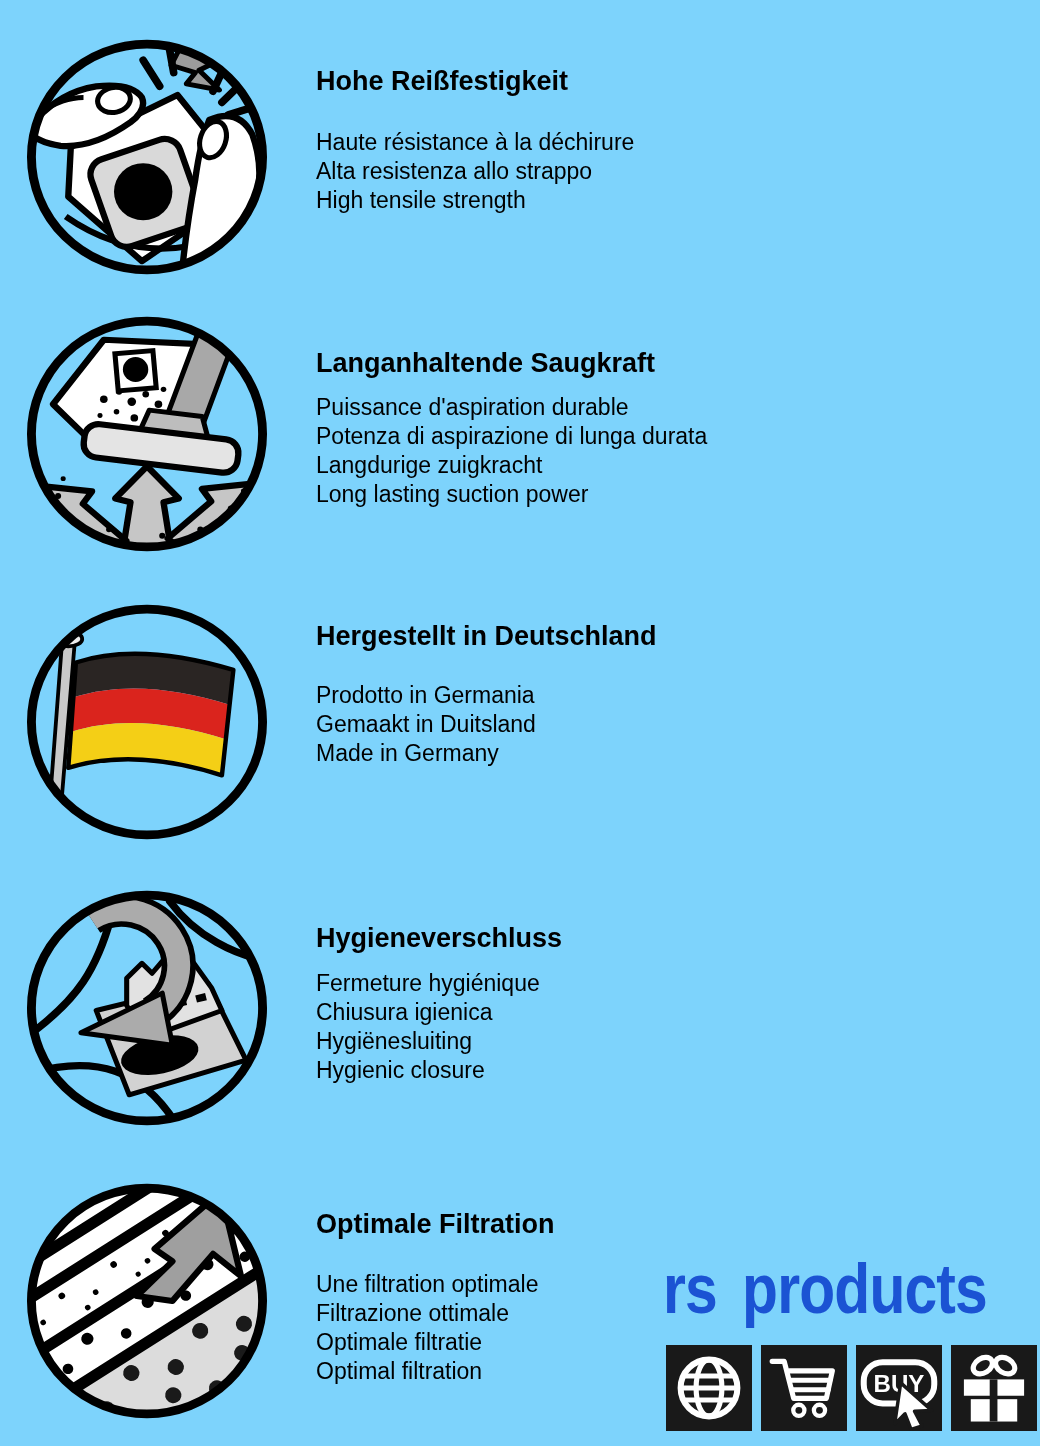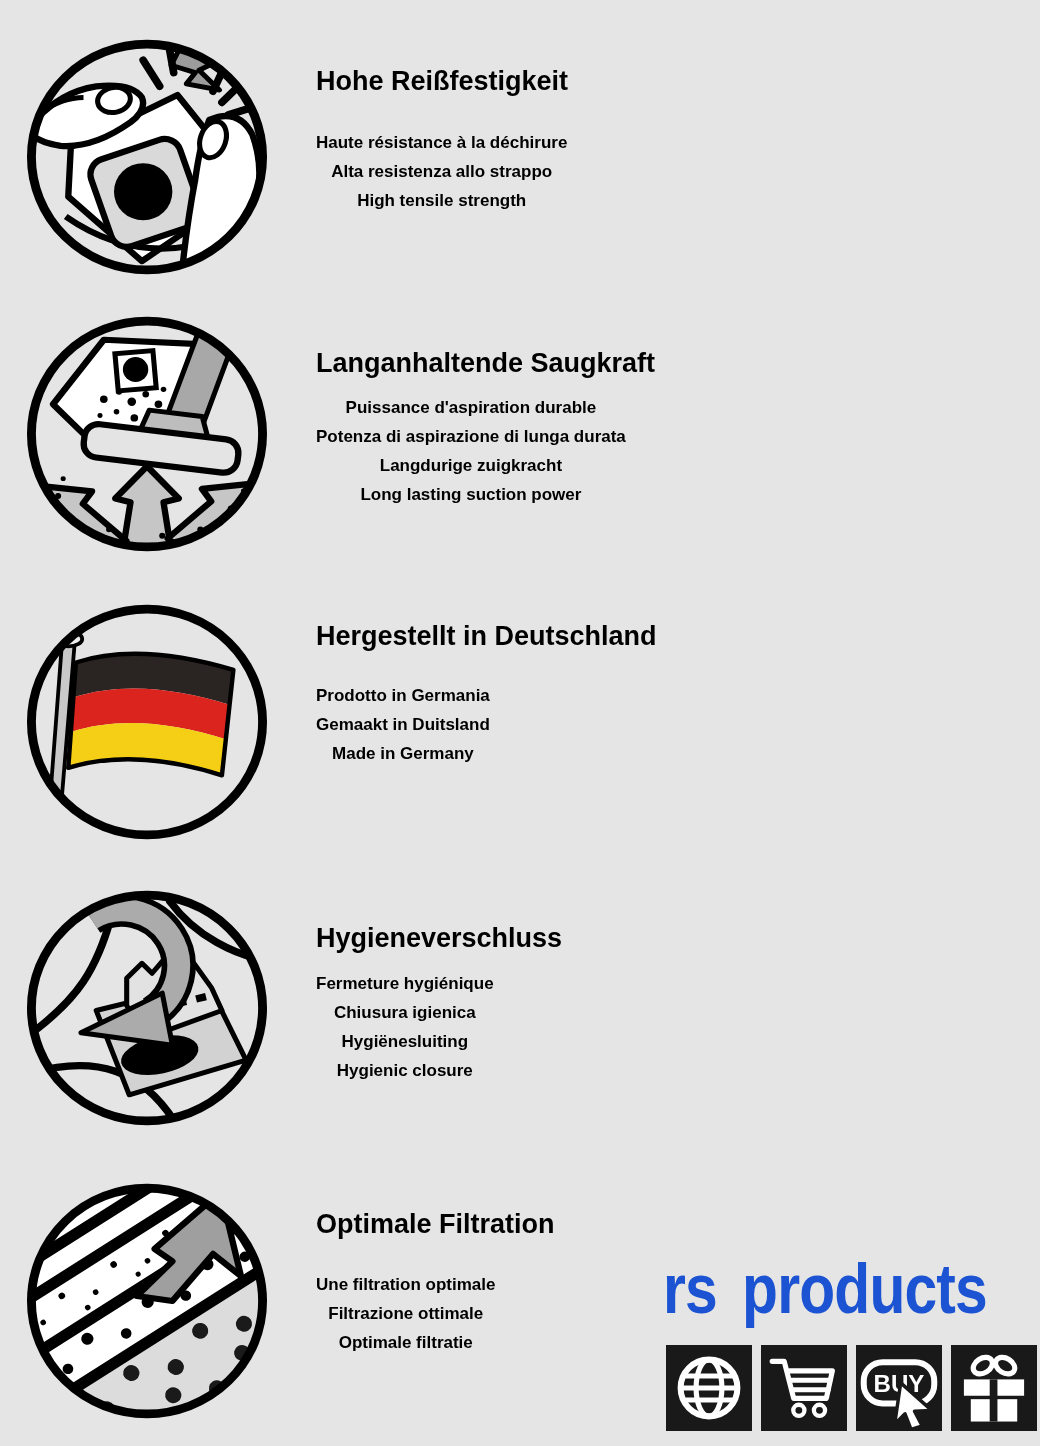--- a/index.html
+++ b/index.html
@@ -1,29 +1,29 @@
 <!DOCTYPE html>
 <html><head>
 <meta charset="utf-8">
 <style>
   html,body{margin:0;padding:0;background:#fff;}
   #page{
-    position:relative;width:1040px;height:1446px;background:#e5e5e5;
+    position:relative;width:1040px;height:1446px;background:#7dd3fc;
     font-family:"Liberation Sans",sans-serif;overflow:hidden;
   }
   .feature{position:absolute;left:0;width:1040px;}
   .badge{position:absolute;left:20px;top:0;width:254px;height:248px;}
   .badge svg{width:100%;height:100%;display:block;}
   .f-title{
     position:absolute;left:316px;margin:0;
     font-size:27px;font-weight:bold;color:#000;letter-spacing:0;white-space:nowrap;
   }
   .f-lines{position:absolute;left:316px;}
   .f-line{
-    font-size:17px;font-weight:bold;color:#000;line-height:29px;white-space:nowrap;text-align:center;
+    font-size:23px;font-weight:normal;color:#000;line-height:29px;white-space:nowrap;
   }
   
   .brand{position:absolute;left:663px;top:1248px;width:380px;}
   .brand-name{
     display:flex;align-items:flex-start;
     transform:scaleX(0.84);transform-origin:left top;
     color:#1b53d3;font-size:70px;font-weight:bold;letter-spacing:-1px;line-height:1;
   }
   .brand-name .word{display:block;padding-top:6px;}
   .brand-bar{display:block;width:7px;height:80px;background:#111;margin:0 18px 0 12px;}
@@ -279,20 +279,21 @@
           <polygon points="92,96 120,68 106,58 158,12 174,80 152,62 120,100" fill="#9f9f9f" stroke="#000" stroke-width="5" stroke-linejoin="round"></polygon>
         </g>
         <circle cx="100" cy="100" r="91" fill="none" stroke="#000" stroke-width="7"></circle>
       </svg>
     </div>
     <h2 class="f-title" style="top:32px">Optimale Filtration</h2>
     <div class="f-lines" style="top:93px">
       <div class="f-line">Une filtration optimale</div>
       <div class="f-line">Filtrazione ottimale</div>
       <div class="f-line">Optimale filtratie</div>
+      <div class="f-line">Optimal filtration</div>
     </div>
   </section>
 
   <div class="brand">
     <div class="brand-name">
       <span class="word">rs</span>
       <span class="brand-bar"></span>
       <span class="word">products</span>
     </div>
     <div class="brand-icons">

